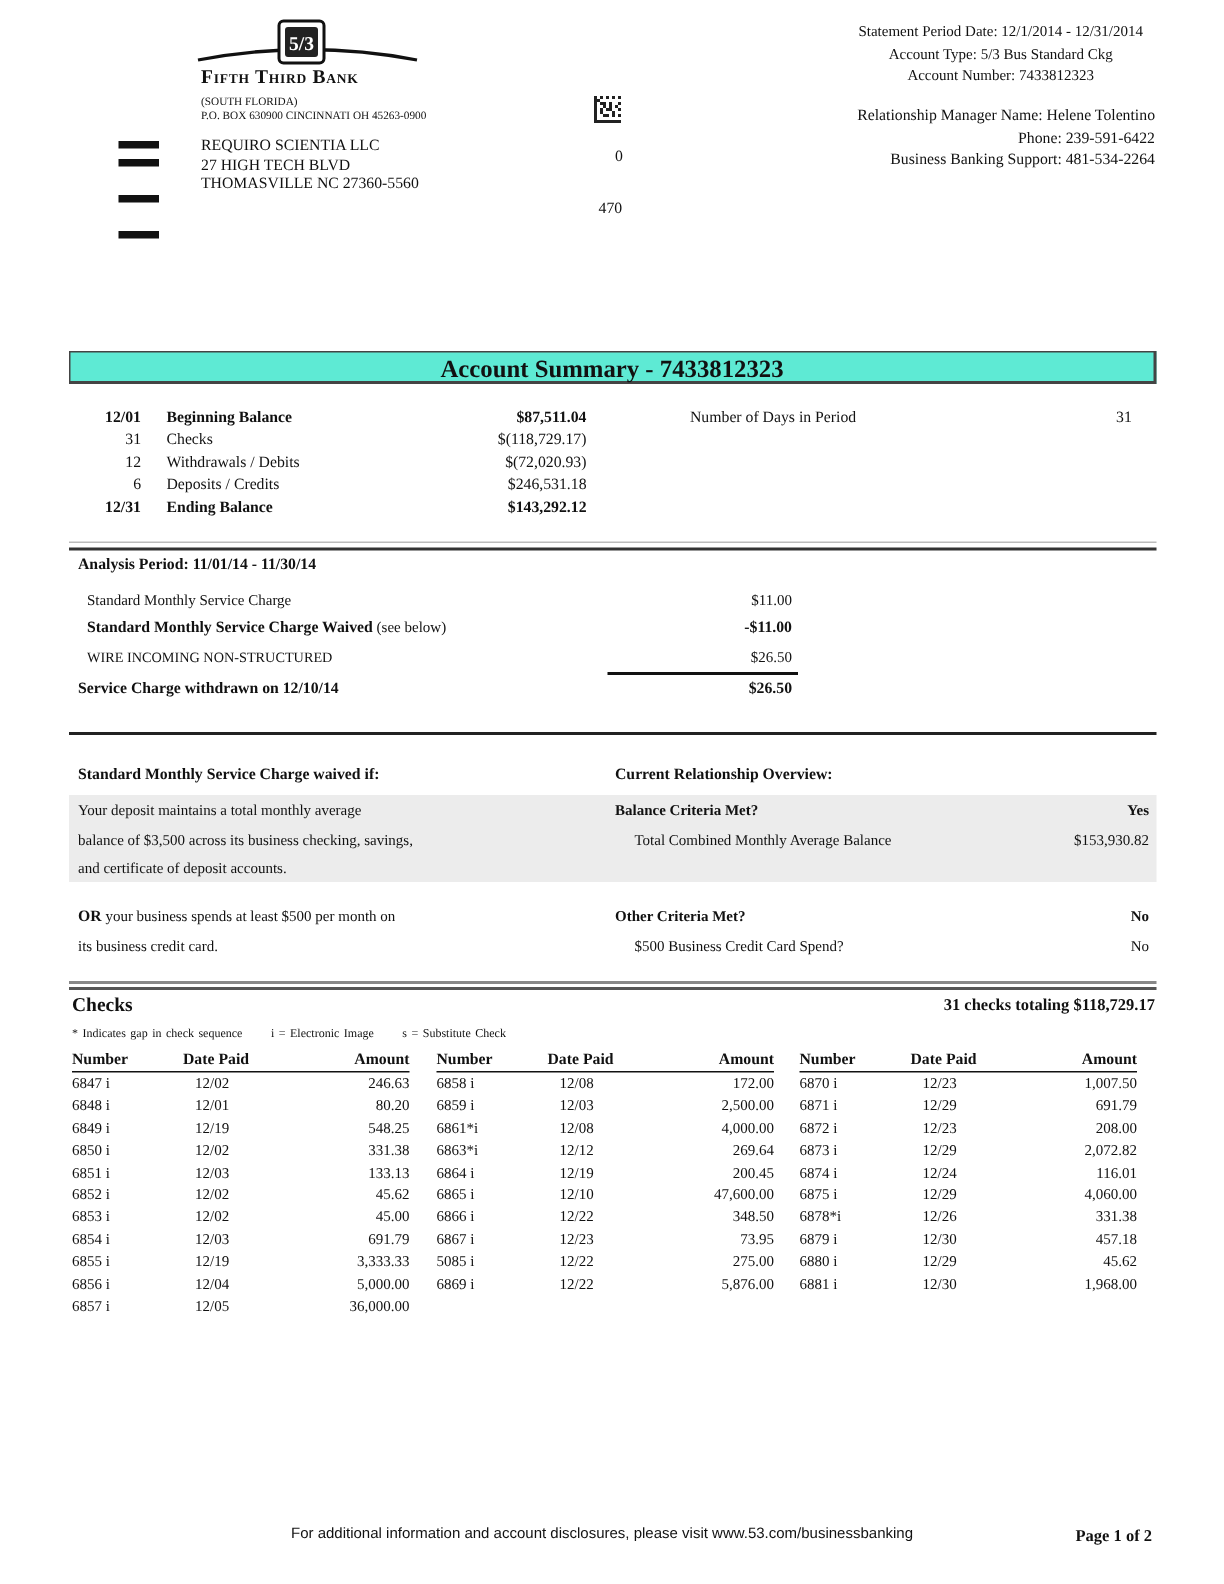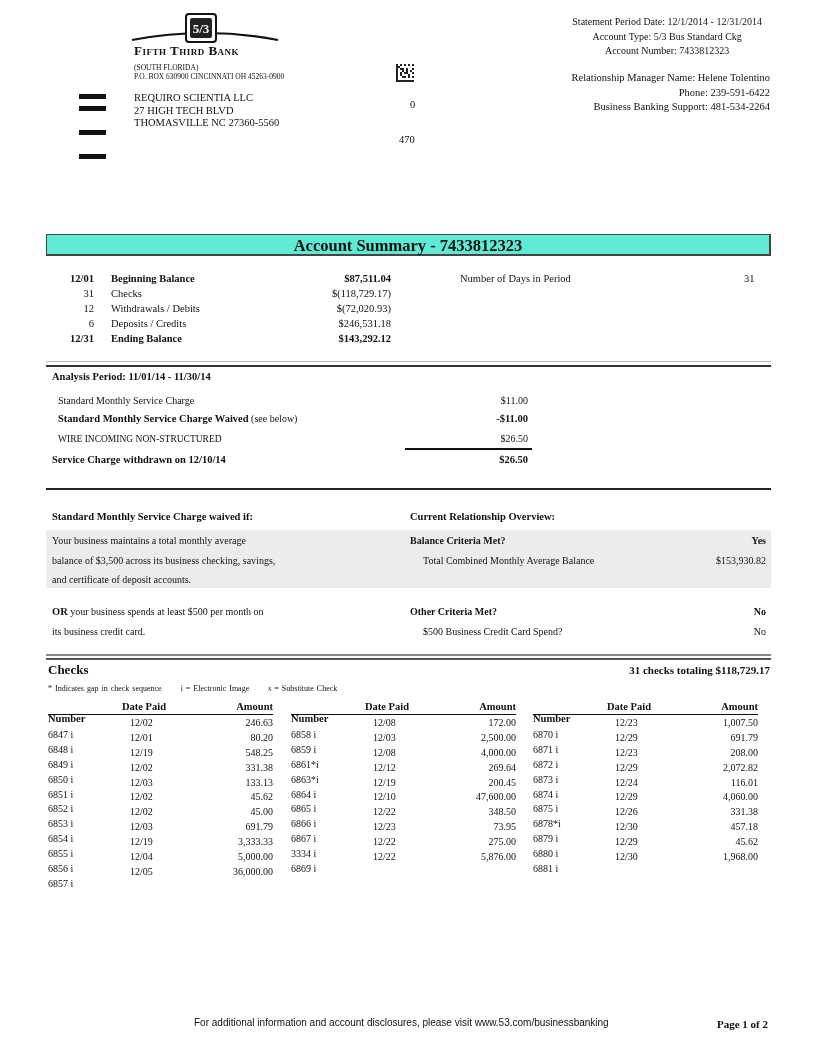--- a/index.html
+++ b/index.html
@@ -61,21 +61,21 @@
   .r-text { position: absolute; left: 410px; font-size: 10px; }
   .r-val { position: absolute; right: 50px; text-align: right; font-size: 10px; }
 
   
   .checks-title { left: 48px; top: 662px; font-weight: bold; font-size: 13px; }
   .checks-total { right: 46px; top: 664px; font-weight: bold; font-size: 11px; }
   .checks-legend { left: 48px; top: 684px; font-size: 8px; word-spacing: 1px; }
   .checks-legend span { margin-right: 16px; }
   .col { position: absolute; top: 701px; width: 225px; }
   .col-head { position: relative; height: 14px; border-bottom: 1.5px solid #111; font-weight: bold; font-size: 10.5px; }
-  .col-head .n, .col-row .n { position: absolute; left: 0; margin-top: 12px; }
+  .col-head .n, .col-row .n { position: absolute; left: 0; }
   .col-head .dt { position: absolute; left: 74px; }
   .col-row .dt { position: absolute; left: 82px; }
   .col-head .a, .col-row .a { position: absolute; right: 0; text-align: right; }
   .col-row { position: relative; height: 14.9px; font-size: 10px; line-height: 15px; }
 
   .footer-note {
     left: 194px; top: 1017px;
     font-family: "Liberation Sans", "DejaVu Sans", sans-serif; font-size: 10px;
   }
   .footer-page { right: 48px; top: 1018px; font-weight: bold; font-size: 11px; }
@@ -184,21 +184,21 @@
   <span>Service Charge withdrawn on 12/10/14</span>
   <span class="v">$26.50</span>
 </div>
 
 <div class="rule" style="top:488px;height:2px;background:#222"></div>
 
 <div class="abs w-head" style="left:52px;top:511px">Standard Monthly Service Charge waived if:</div>
 <div class="abs w-head" style="left:410px;top:511px">Current Relationship Overview:</div>
 
 <div class="shade" style="top:530px;height:58px"></div>
-<div class="w-text" style="top:535px">Your business maintains a total monthly average</div>
+<div class="w-text" style="top:535px">Your deposit maintains a total monthly average</div>
 <div class="w-text" style="top:555px">balance of $3,500 across its business checking, savings,</div>
 <div class="w-text" style="top:574px">and certificate of deposit accounts.</div>
 
 <div class="r-text w-head" style="top:535px">Balance Criteria Met?</div>
 <div class="r-val w-head" style="top:535px">Yes</div>
 <div class="r-text" style="top:555px;left:423px">Total Combined Monthly Average Balance</div>
 <div class="r-val" style="top:555px">$153,930.82</div>
 
 <div class="w-text" style="top:606px">
   <b style="font-size:10.5px">OR</b><span> your business spends at least $500 per month on</span>
@@ -326,21 +326,21 @@
         <span class="n">6866 i</span>
         <span class="dt">12/22</span>
         <span class="a">348.50</span>
       </div>
       <div class="col-row">
         <span class="n">6867 i</span>
         <span class="dt">12/23</span>
         <span class="a">73.95</span>
       </div>
       <div class="col-row">
-        <span class="n">3334 i</span>
+        <span class="n">5085 i</span>
         <span class="dt">12/22</span>
         <span class="a">275.00</span>
       </div>
       <div class="col-row">
         <span class="n">6869 i</span>
         <span class="dt">12/22</span>
         <span class="a">5,876.00</span>
       </div>
     </div>
 </div>

